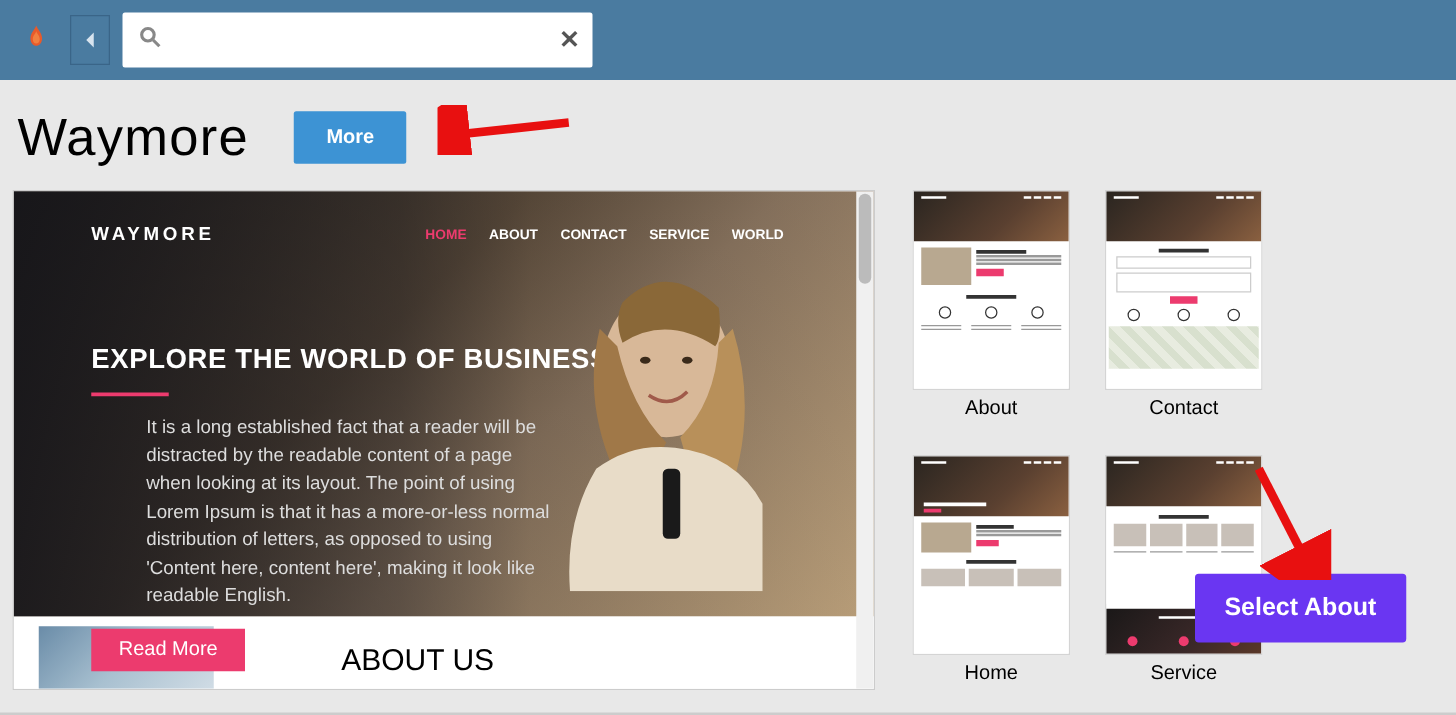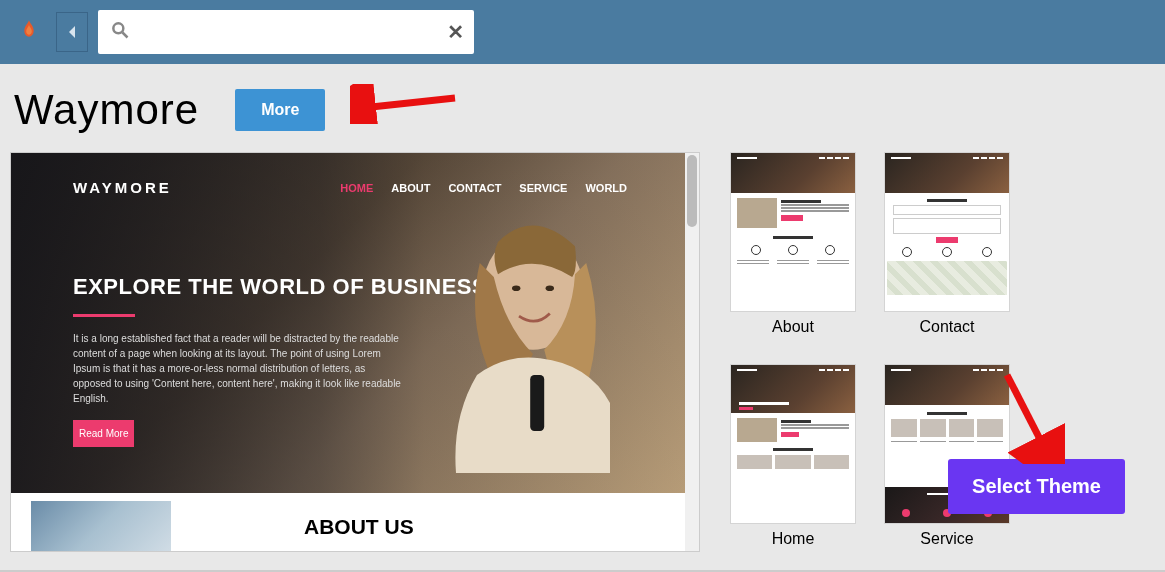--- a/index.html
+++ b/index.html
@@ -33,29 +33,29 @@
 .preview-scroll .thumb { background: #bbb; width: 10px; margin: 2px auto 0; height: 72px; border-radius: 5px; }
 
 
 .hero { height: 340px; background: linear-gradient(90deg, rgba(20,20,25,0.85) 0%, rgba(20,20,25,0.4) 45%, rgba(60,50,40,0.2) 60%, rgba(120,100,80,0.15) 100%), linear-gradient(135deg, #2a2520 0%, #5a4a3a 40%, #8a7560 60%, #c4a880 100%); color: #fff; padding: 26px 72px 0 62px; position: relative; }
 .hero-nav { display: flex; justify-content: space-between; align-items: center; }
 .hero-logo { font-size: 15px; font-weight: 700; letter-spacing: 3px; }
 .nav-links { display: flex; gap: 18px; font-size: 11px; font-weight: 700; }
 .nav-links span:first-child { color: #ec3b6e; }
 .hero-head { font-size: 22px; font-weight: 700; margin-top: 78px; letter-spacing: 0.5px; }
 .hero-underline { width: 62px; height: 3px; background: #ec3b6e; margin-top: 14px; }
-.hero-para { font-size: 10px; line-height: 1.5; margin-top: 14px; max-width: 330px; color: #ddd; }
-.read-more { background: #ec3b6e; color: #fff; border: none; padding: 8px 6px; font-size: 10px; margin-top: 14px; cursor: pointer; }
+.hero-para { font-size: 15px; line-height: 1.5; margin-top: 14px; max-width: 330px; color: #ddd; margin-left: 44px; }
+.read-more { background: #ec3b6e; color: #fff; border: none; padding: 8px 22px; font-size: 16px; margin-top: 14px; cursor: pointer; }
 
 .hero-woman { position: absolute; right: 40px; top: 40px; width: 280px; height: 280px; }
 .hero-woman svg { width: 100%; height: 100%; }
 
 .about-sec { background: #fff; padding: 8px 20px 0; display: flex; align-items: flex-start; gap: 30px; height: 60px; }
 .about-img { width: 140px; height: 50px; background: linear-gradient(135deg, #6a8ca8 0%, #a8c0d0 50%, #d0dce5 100%); }
-.about-head { font-size: 21px; font-weight: 700; margin-left: 103px; margin-top: 14px; }
+.about-head { font-size: 24px; font-weight: 400; margin-left: 72px; margin-top: 14px; }
 
 
 .thumbs { display: flex; flex-wrap: wrap; gap: 28px; width: 420px; align-content: flex-start; }
 .thumb-card { width: 126px; }
 .thumb-img { width: 126px; height: 160px; border: 1px solid #d4d4d4; background: #fff; display: flex; flex-direction: column; overflow: hidden; font-size: 4px; }
 .thumb-label { text-align: center; font-size: 16px; padding-top: 6px; }
 
 
 .t-hero { height: 40px; background: linear-gradient(135deg,#2a2520,#5a4030 60%,#8a6040); position: relative; }
 .t-hero::after { content:""; position:absolute; top:4px; left:6px; width:20px; height:2px; background:#fff; }
@@ -313,21 +313,21 @@
               <i></i>
             </div>
           </div>
       </div>
       <div class="thumb-label">Service</div>
     </div>
 
   </div>
 </div>
 
-<button class="select-theme">Select Theme</button>
+<button class="select-theme">Select About</button>
 
 <div class="arrow" style="right:100px; bottom:108px;">
   <svg width="70" height="95" viewBox="0 0 70 95">
       <defs>
         <marker id="ah2" markerWidth="10" markerHeight="10" refX="2" refY="5" orient="auto">
           <path d="M0,0 L10,5 L0,10 z" fill="#e81010"></path>
         </marker>
       </defs>
       <line x1="12" y1="6" x2="50" y2="80" stroke="#e81010" stroke-width="7" marker-end="url(#ah2)"></line>
     </svg>

